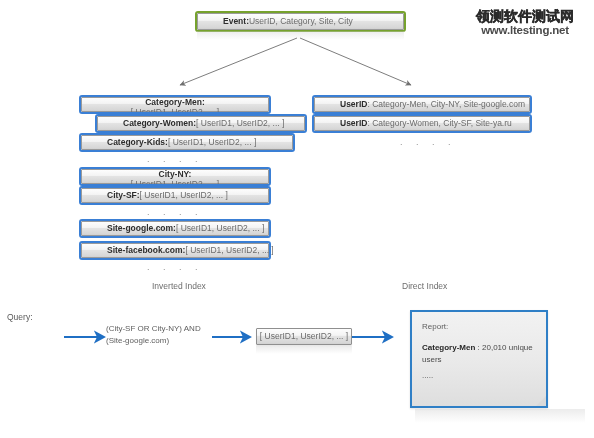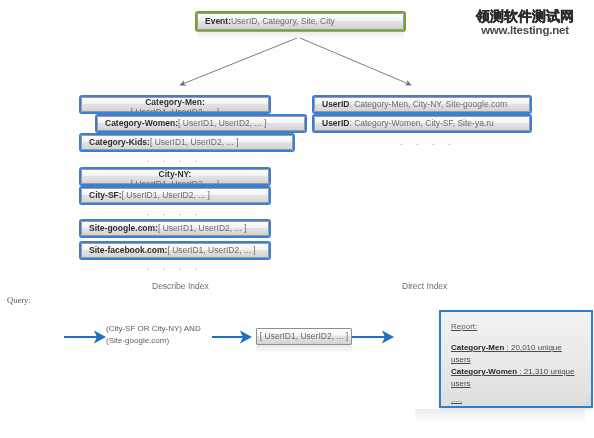--- a/index.html
+++ b/index.html
@@ -24,21 +24,21 @@
     background: linear-gradient(to bottom,
                 #fdfdfd 0%,
                 #f4f4f4 42%,
                 #e3e3e3 50%,
                 #d6d6d6 94%,
                 #cfcfcf 100%);
     border: 1px solid #9a9a9a;
     border-radius: 1px;
     display: flex;
     align-items: center;
-    padding: 0 7px;
+    padding: 0 25px;
     font-size: 8.5px;
     line-height: 1.15;
     white-space: nowrap;
     color: #3f3f3f;
     box-shadow: 0 1px 1px rgba(0,0,0,0.10);
   }
   .box.blue  { outline: 2px solid #3a7fd5; outline-offset: 0px; }
   .box.green { outline: 2px solid #76a22d; outline-offset: 0px; }
 
   
@@ -216,42 +216,39 @@
 <div class="box blue" style="left:314px; top:97px; width:216px; height:15px;">
   <span class="lbl-b">UserID</span>
   <span class="lbl-n"> : Category-Men, City-NY, Site-google.com</span>
 </div>
 <div class="box blue" style="left:314px; top:116px; width:216px; height:15px;">
   <span class="lbl-b">UserID</span>
   <span class="lbl-n"> : Category-Women, City-SF, Site-ya.ru</span>
 </div>
 <div class="dots" style="left:400px; top:138px;">.   .   .   .</div>
 
-<div class="caption" style="left:152px; top:281px;">Describe Index</div>
+<div class="caption" style="left:152px; top:281px;">Inverted Index</div>
 <div class="caption" style="left:402px; top:281px;">Direct Index</div>
 
-<div class="query" style="left:7px; top:294px;font-family:Liberation Serif, serif;">
+<div class="query" style="left:7px; top:311px;">
   <span class="q-lead">Query:</span><br>
 </div>
 
 <div class="expr" style="left:106px; top:323px;">
   <span>(City-SF OR City-NY) AND</span><br>
   <span>(Site-google.com)</span>
 </div>
 
 <div class="box" style="left:256px; top:328px; width:96px; height:17px; justify-content:center; border:1px solid #8f8f8f;">
   <span class="lbl-n">[ UserID1, UserID2, ... ]</span>
 </div>
 <div class="reflect" style="left:256px; top:346px; width:96px; height:8px;"></div>
 
-<div class="report" style="left:439px; top:310px; width:154px; height:98px;text-decoration:underline;">
+<div class="report" style="left:410px; top:310px; width:138px; height:98px;">
   <div class="r-title">Report:</div>
   <div>
     <b>Category-Men</b><span> : 20,010 unique users</span>
   </div>
-  <div>
-    <b>Category-Women</b><span> : 21,310 unique users</span>
-  </div>
   <div style="margin-top:4px;">.....</div>
   <span class="fold"></span>
   <span class="fold-inner"></span>
 </div>
 <div class="reflect" style="left:415px; top:409px; width:170px; height:14px;"></div>
 
 </body></html>

